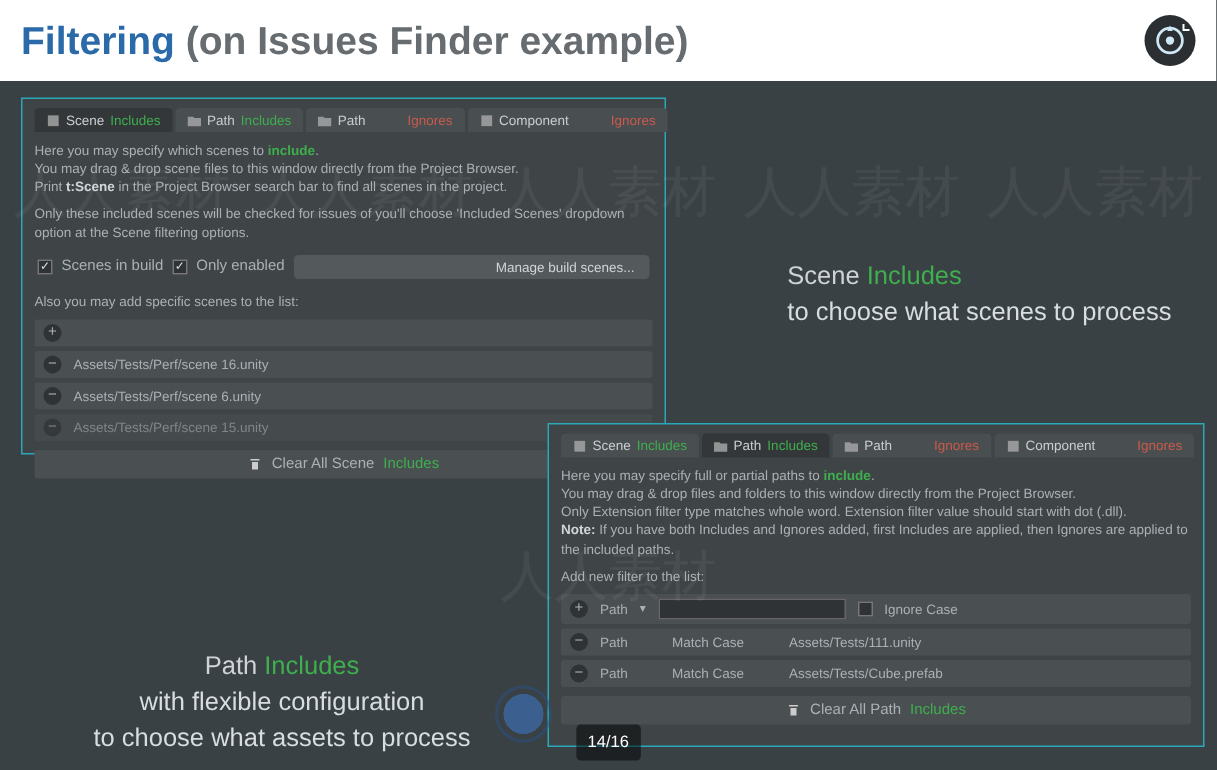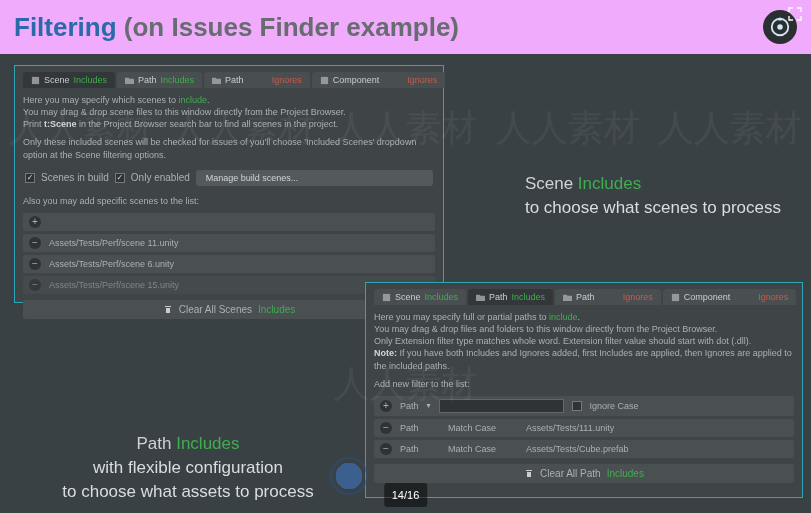--- a/index.html
+++ b/index.html
@@ -11,21 +11,21 @@
     position: relative;
     overflow: hidden;
   }
   .watermark {
     position: absolute; inset: 0;
     pointer-events: none; opacity: 0.05;
     display: flex; flex-wrap: wrap; align-content: space-around; justify-content: space-around;
     font-size: 36px; color: #fff;
   }
   .header {
-    background: #f0abfc; padding: 10px 14px; font-size: 26px; font-weight: bold;
+    background: #ffffff; padding: 10px 14px; font-size: 26px; font-weight: bold;
     display: flex; align-items: center; justify-content: space-between;
   }
   .header .t1 { color: #2a6aa8; }
   .header .t2 { color: #666c6f; font-weight: bold; }
   .header .ico {
     width: 34px; height: 34px; border-radius: 50%; background: #2b2f31;
     display: flex; align-items: center; justify-content: center; color: #dff1ff;
   }
   .expand-btn {
     position: absolute; top: 4px; right: 6px; width: 20px; height: 20px;
@@ -46,28 +46,28 @@
     flex: 0 0 auto; padding: 3px 8px; font-size: 9px;
     background: #494e51; border-radius: 3px 3px 0 0;
     display: flex; align-items: center; gap: 4px; color: #c9cdd0;
   }
   .tab.active { background: #333739; }
   .tab .g { color: #3fae4e; }
   .tab .r { color: #c95a4b; padding-left: 24px; }
   .tab .ic { width: 9px; height: 9px; opacity: .8; }
 
   .hint { font-size: 9px; line-height: 1.35; margin-bottom: 6px; }
-  .hint .inc { color: #3fae4e; font-weight: normal; text-align: right; }
+  .hint .inc { color: #3fae4e; font-weight: bold; text-align: right; }
   .hint b { color: #d2d6da; }
 
   .row { display: flex; align-items: center; gap: 6px; padding: 3px 2px; }
   .chk { width: 10px; height: 10px; background: #2f3336; border: 1px solid #777; display:inline-flex; align-items:center; justify-content:center; font-size:8px; color:#ddd; }
   .btn {
     background: #54595c; color: #d0d4d7; border-radius: 3px;
-    padding: 3px 10px; font-size: 9px; text-align:left;
+    padding: 3px 10px; font-size: 9px; text-align:right;
   }
   .btn.block { flex: 1; }
   .list-row {
     display: flex; align-items: center; gap: 8px;
     background: #4a4f52; border-radius: 2px; padding: 3px 6px; margin-top: 3px;
     font-size: 9px;
   }
   .minus { width: 12px; height: 12px; border-radius: 50%; background: #2f3336; display:flex; align-items:center; justify-content:center; font-size:10px; }
   .clear-bar {
     margin-top: 6px; background: #4a4f52; padding: 4px; text-align: center;
@@ -176,36 +176,36 @@
     </div>
 
     <div class="hint" style="margin-top:6px">Also you may add specific scenes to the list:</div>
     <div class="filter-head">
       <span class="minus">+</span>
       <span style="flex:1"></span>
     </div>
 
     <div class="list-row">
       <span class="minus">−</span>
-      <span>Assets/Tests/Perf/scene 11.unity</span>
+      <span>Assets/Tests/Perf/scene 16.unity</span>
     </div>
     <div class="list-row">
       <span class="minus">−</span>
       <span>Assets/Tests/Perf/scene 6.unity</span>
     </div>
     <div class="list-row" style="opacity:.6">
       <span class="minus">−</span>
       <span>Assets/Tests/Perf/scene 15.unity</span>
     </div>
 
     <div class="clear-bar">
       <svg width="10" height="10" viewBox="0 0 10 10" fill="#ccc">
           <path d="M2 2h6v1H2zM3 4h4v5H3z"></path>
         </svg>
-      <span>Clear All Scenes </span>
+      <span>Clear All Scene </span>
         <span class="inc">Includes</span>
     </div>
   </div>
 
   <div class="panel bot">
     <div class="tabs">
       <div class="tab">
         <svg class="ic" viewBox="0 0 10 10" fill="#aaa">
             <rect x="1" y="1" width="8" height="8"></rect>
           </svg>

